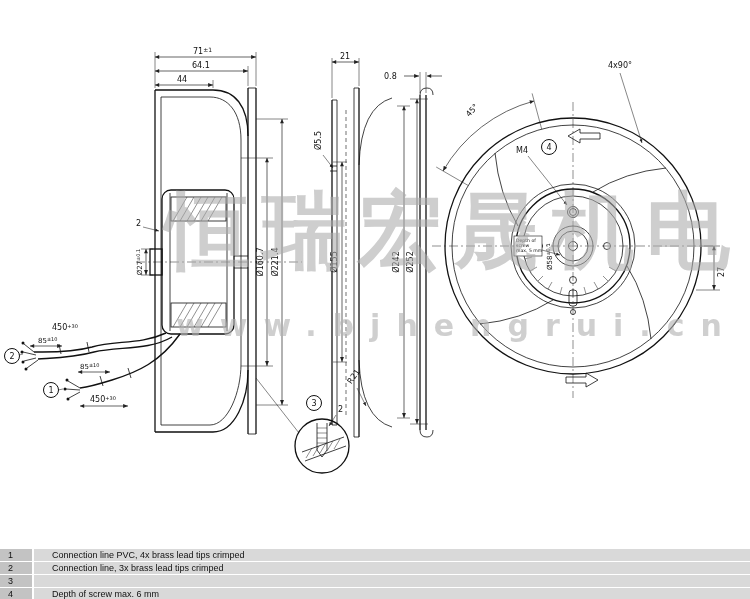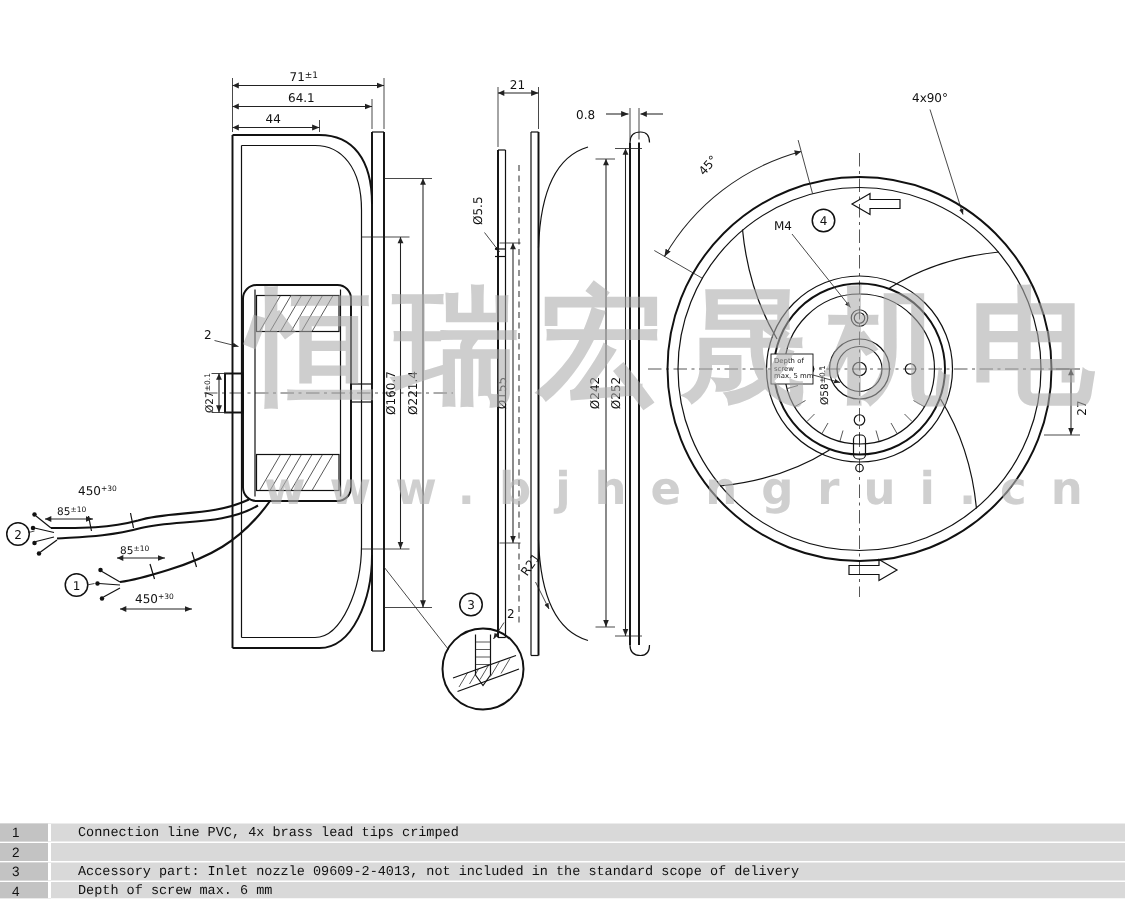--- a/index.html
+++ b/index.html
@@ -17,21 +17,21 @@
   .hatch{stroke:#222;stroke-width:0.5;fill:none}
   .balloon{stroke:#111;stroke-width:1;fill:#fff}
   .wm1{font-size:84px;font-weight:bold;letter-spacing:12px;fill:#ababab;opacity:.58}
   .wm2{font-size:30px;font-weight:bold;letter-spacing:16px;fill:#b3b3b3;opacity:.62}
   
   .table{position:absolute;left:0;top:549px;width:750px;}
   .trow{display:flex;height:12px;margin-bottom:1px;background:#d9d9d9;align-items:center;
         font-size:9px;color:#111;}
   .tnum{width:34px;height:100%;background:#c3c3c3;display:flex;align-items:center;
         padding-left:8px;box-sizing:border-box;border-right:2px solid #fff;}
-  .ttext{padding-left:18px;white-space:nowrap;font-family:Liberation Mono, monospace;}
+  .ttext{padding-left:18px;white-space:nowrap;}
 </style>
 </head>
 <body>
 
 <div id="stage">
 
 <svg width="750" height="548" viewBox="0 0 750 548">
   <defs>
     <marker id="ae" markerWidth="9" markerHeight="8" refX="7" refY="4" orient="auto">
       <path d="M0,1.2 L7,4 L0,6.8 Z" fill="#222"></path>
@@ -290,24 +290,24 @@
   </g>
 </svg>
 
 <div class="table">
   <div class="trow">
     <div class="tnum">1</div>
     <div class="ttext">Connection line PVC, 4x brass lead tips crimped</div>
   </div>
   <div class="trow">
     <div class="tnum">2</div>
+    <div class="ttext">Connection line, 3x brass lead tips crimped</div>
   </div>
   <div class="trow">
     <div class="tnum">3</div>
-    <div class="ttext">Accessory part: Inlet nozzle 09609-2-4013, not included in the standard scope of delivery</div>
   </div>
   <div class="trow">
     <div class="tnum">4</div>
     <div class="ttext">Depth of screw max. 6 mm</div>
   </div>
 </div>
 
 </div>
 
 </body></html>

